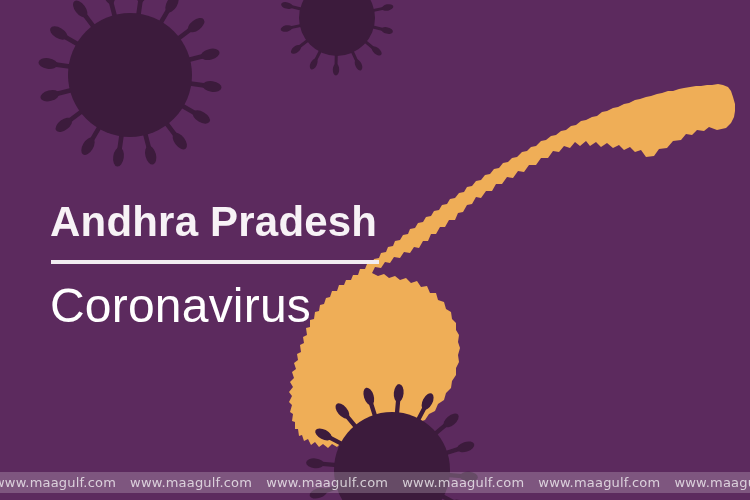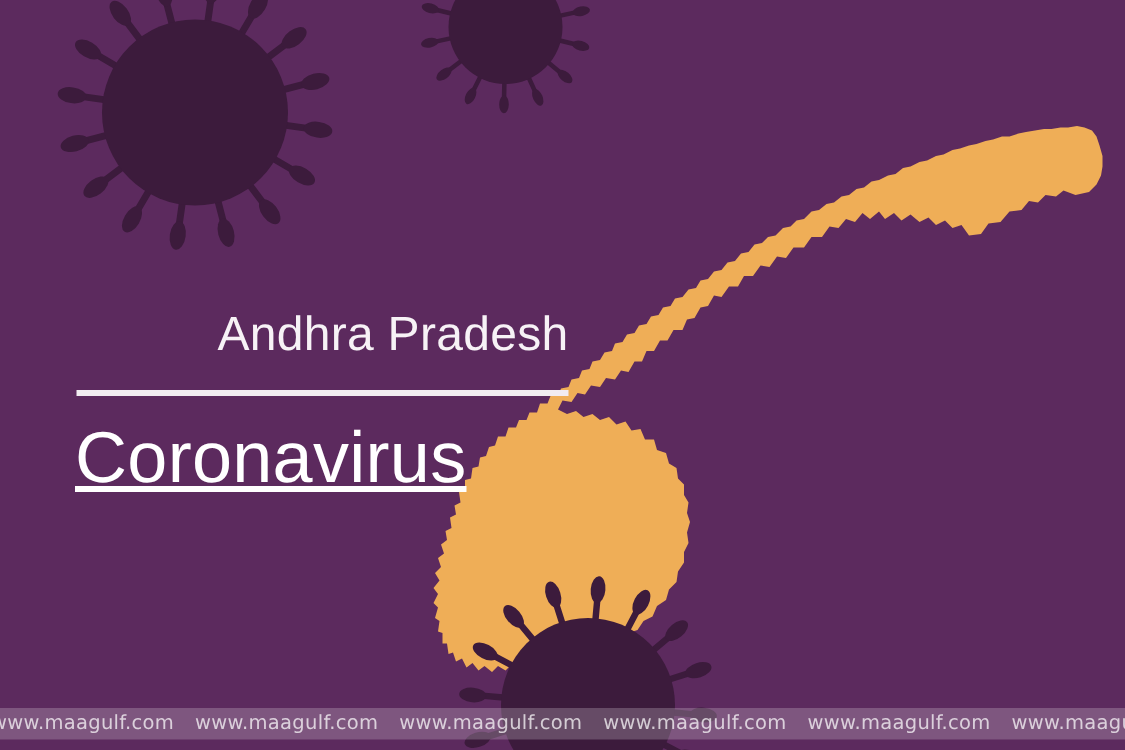--- a/index.html
+++ b/index.html
@@ -29,42 +29,41 @@
   #map-layer   { z-index: 2; }
   #virus-front { z-index: 3; }
 
   .text-block {
     position: absolute;
     left: 50px;
     top: 196px;
     z-index: 4;
   }
   .headline {
-    font-size: 32px;
-    font-weight: 400;
+    font-size: 42px;
+    font-weight: 700;
     color: #f7f2f6;
     letter-spacing: 0.2px;
     line-height: 52px;
     white-space: nowrap;
-    text-align: right;
   }
   .divider {
     width: 328px;
     height: 4px;
     background: #f2ecf1;
     margin: 12px 0 16px 1px;
   }
   .subhead {
     font-size: 48px;
     font-weight: 300;
     color: #ffffff;
     line-height: 52px;
     letter-spacing: 0.2px;
   }
-  .subhead-line { white-space: nowrap; text-decoration: underline; }
+  .subhead-line { white-space: nowrap; }
 
   #watermark-strip {
     position: absolute;
     left: 0;
     top: 472px;
     width: 750px;
     height: 21px;
     background: rgba(226, 214, 226, 0.26);
     z-index: 5;
     display: flex;

